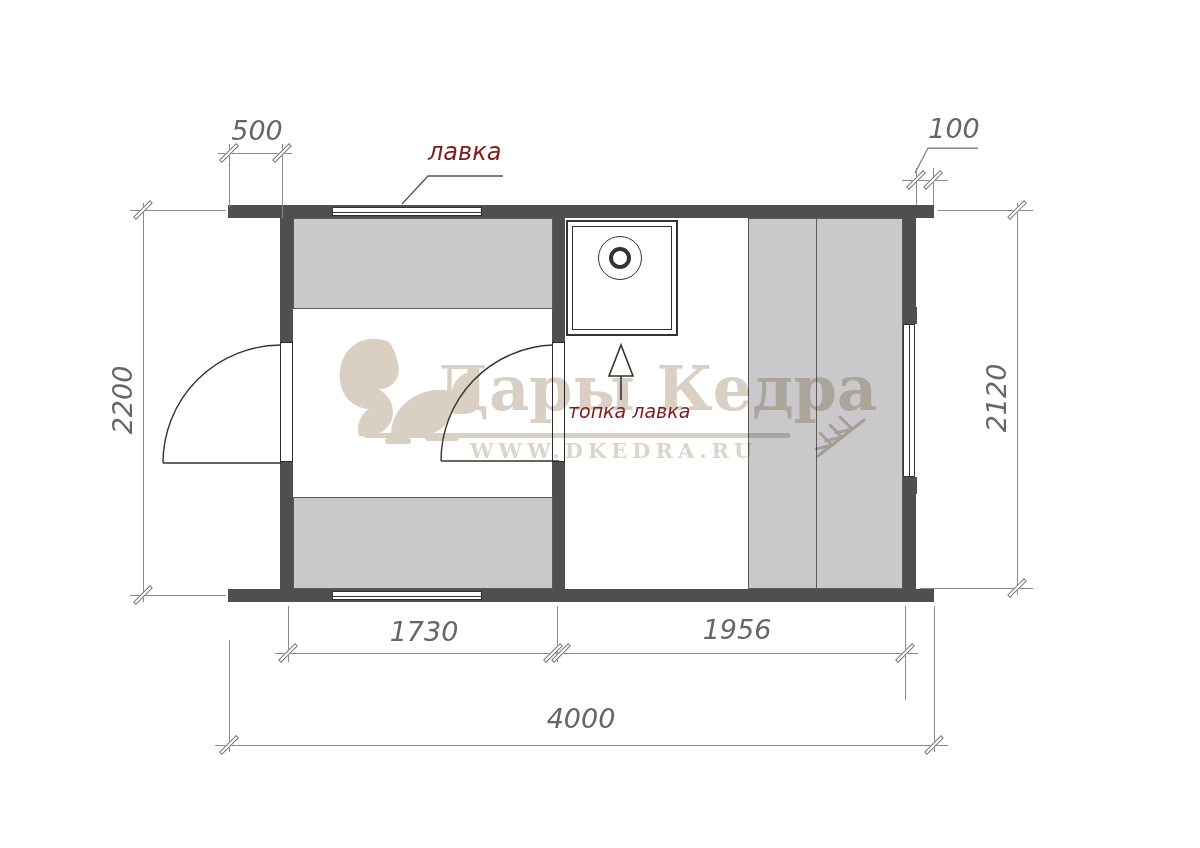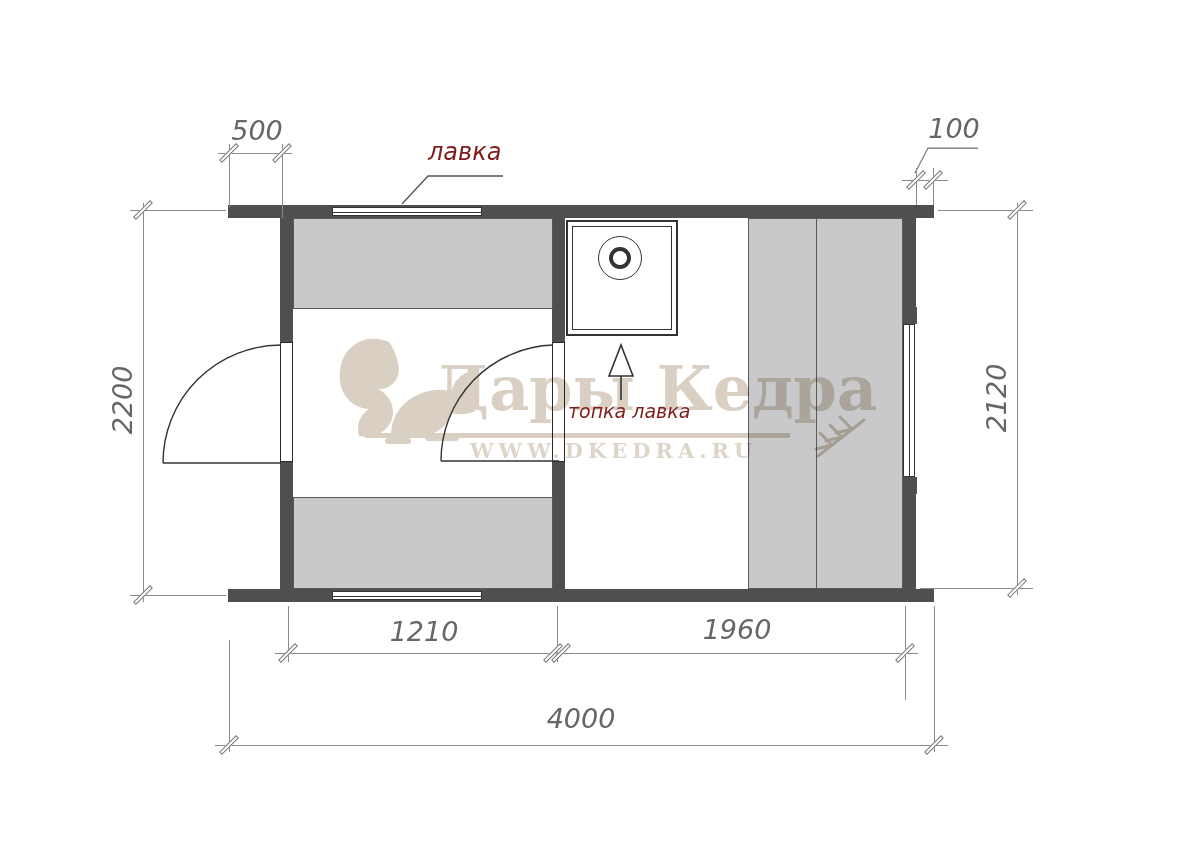--- a/index.html
+++ b/index.html
@@ -154,22 +154,22 @@
   <div class="dim rot" style="left:944px;top:383px;width:104px;height:30px;">2120</div>
 
   <div class="dline" style="left:275px;top:653px;width:643px;height:1px;"></div>
   <div class="dline" style="left:288px;top:606px;width:1px;height:56px;"></div>
   <div class="dline" style="left:557px;top:606px;width:1px;height:56px;"></div>
   <div class="dline" style="left:905px;top:606px;width:1px;height:94px;"></div>
   <div class="tick" style="left:288px;top:653px;"></div>
   <div class="tick" style="left:553px;top:653px;"></div>
   <div class="tick" style="left:561px;top:653px;"></div>
   <div class="tick" style="left:905px;top:653px;"></div>
-  <div class="dim" style="left:364px;top:616px;width:120px;">1210</div>
-  <div class="dim" style="left:677px;top:614px;width:120px;">1960</div>
+  <div class="dim" style="left:364px;top:616px;width:120px;">1730</div>
+  <div class="dim" style="left:677px;top:614px;width:120px;">1956</div>
 
   <div class="dline" style="left:215px;top:745px;width:733px;height:1px;"></div>
   <div class="dline" style="left:229px;top:640px;width:1px;height:112px;"></div>
   <div class="dline" style="left:934px;top:606px;width:1px;height:146px;"></div>
   <div class="tick" style="left:229px;top:745px;"></div>
   <div class="tick" style="left:934px;top:745px;"></div>
   <div class="dim" style="left:521px;top:703px;width:120px;text-align:center;">4000</div>
 
   <div class="note" style="left:428px;top:138px;">лавка</div>
   <div class="note" style="left:568px;top:400px;width:120px;text-align:center;font-size:19px;">топка лавка</div>

